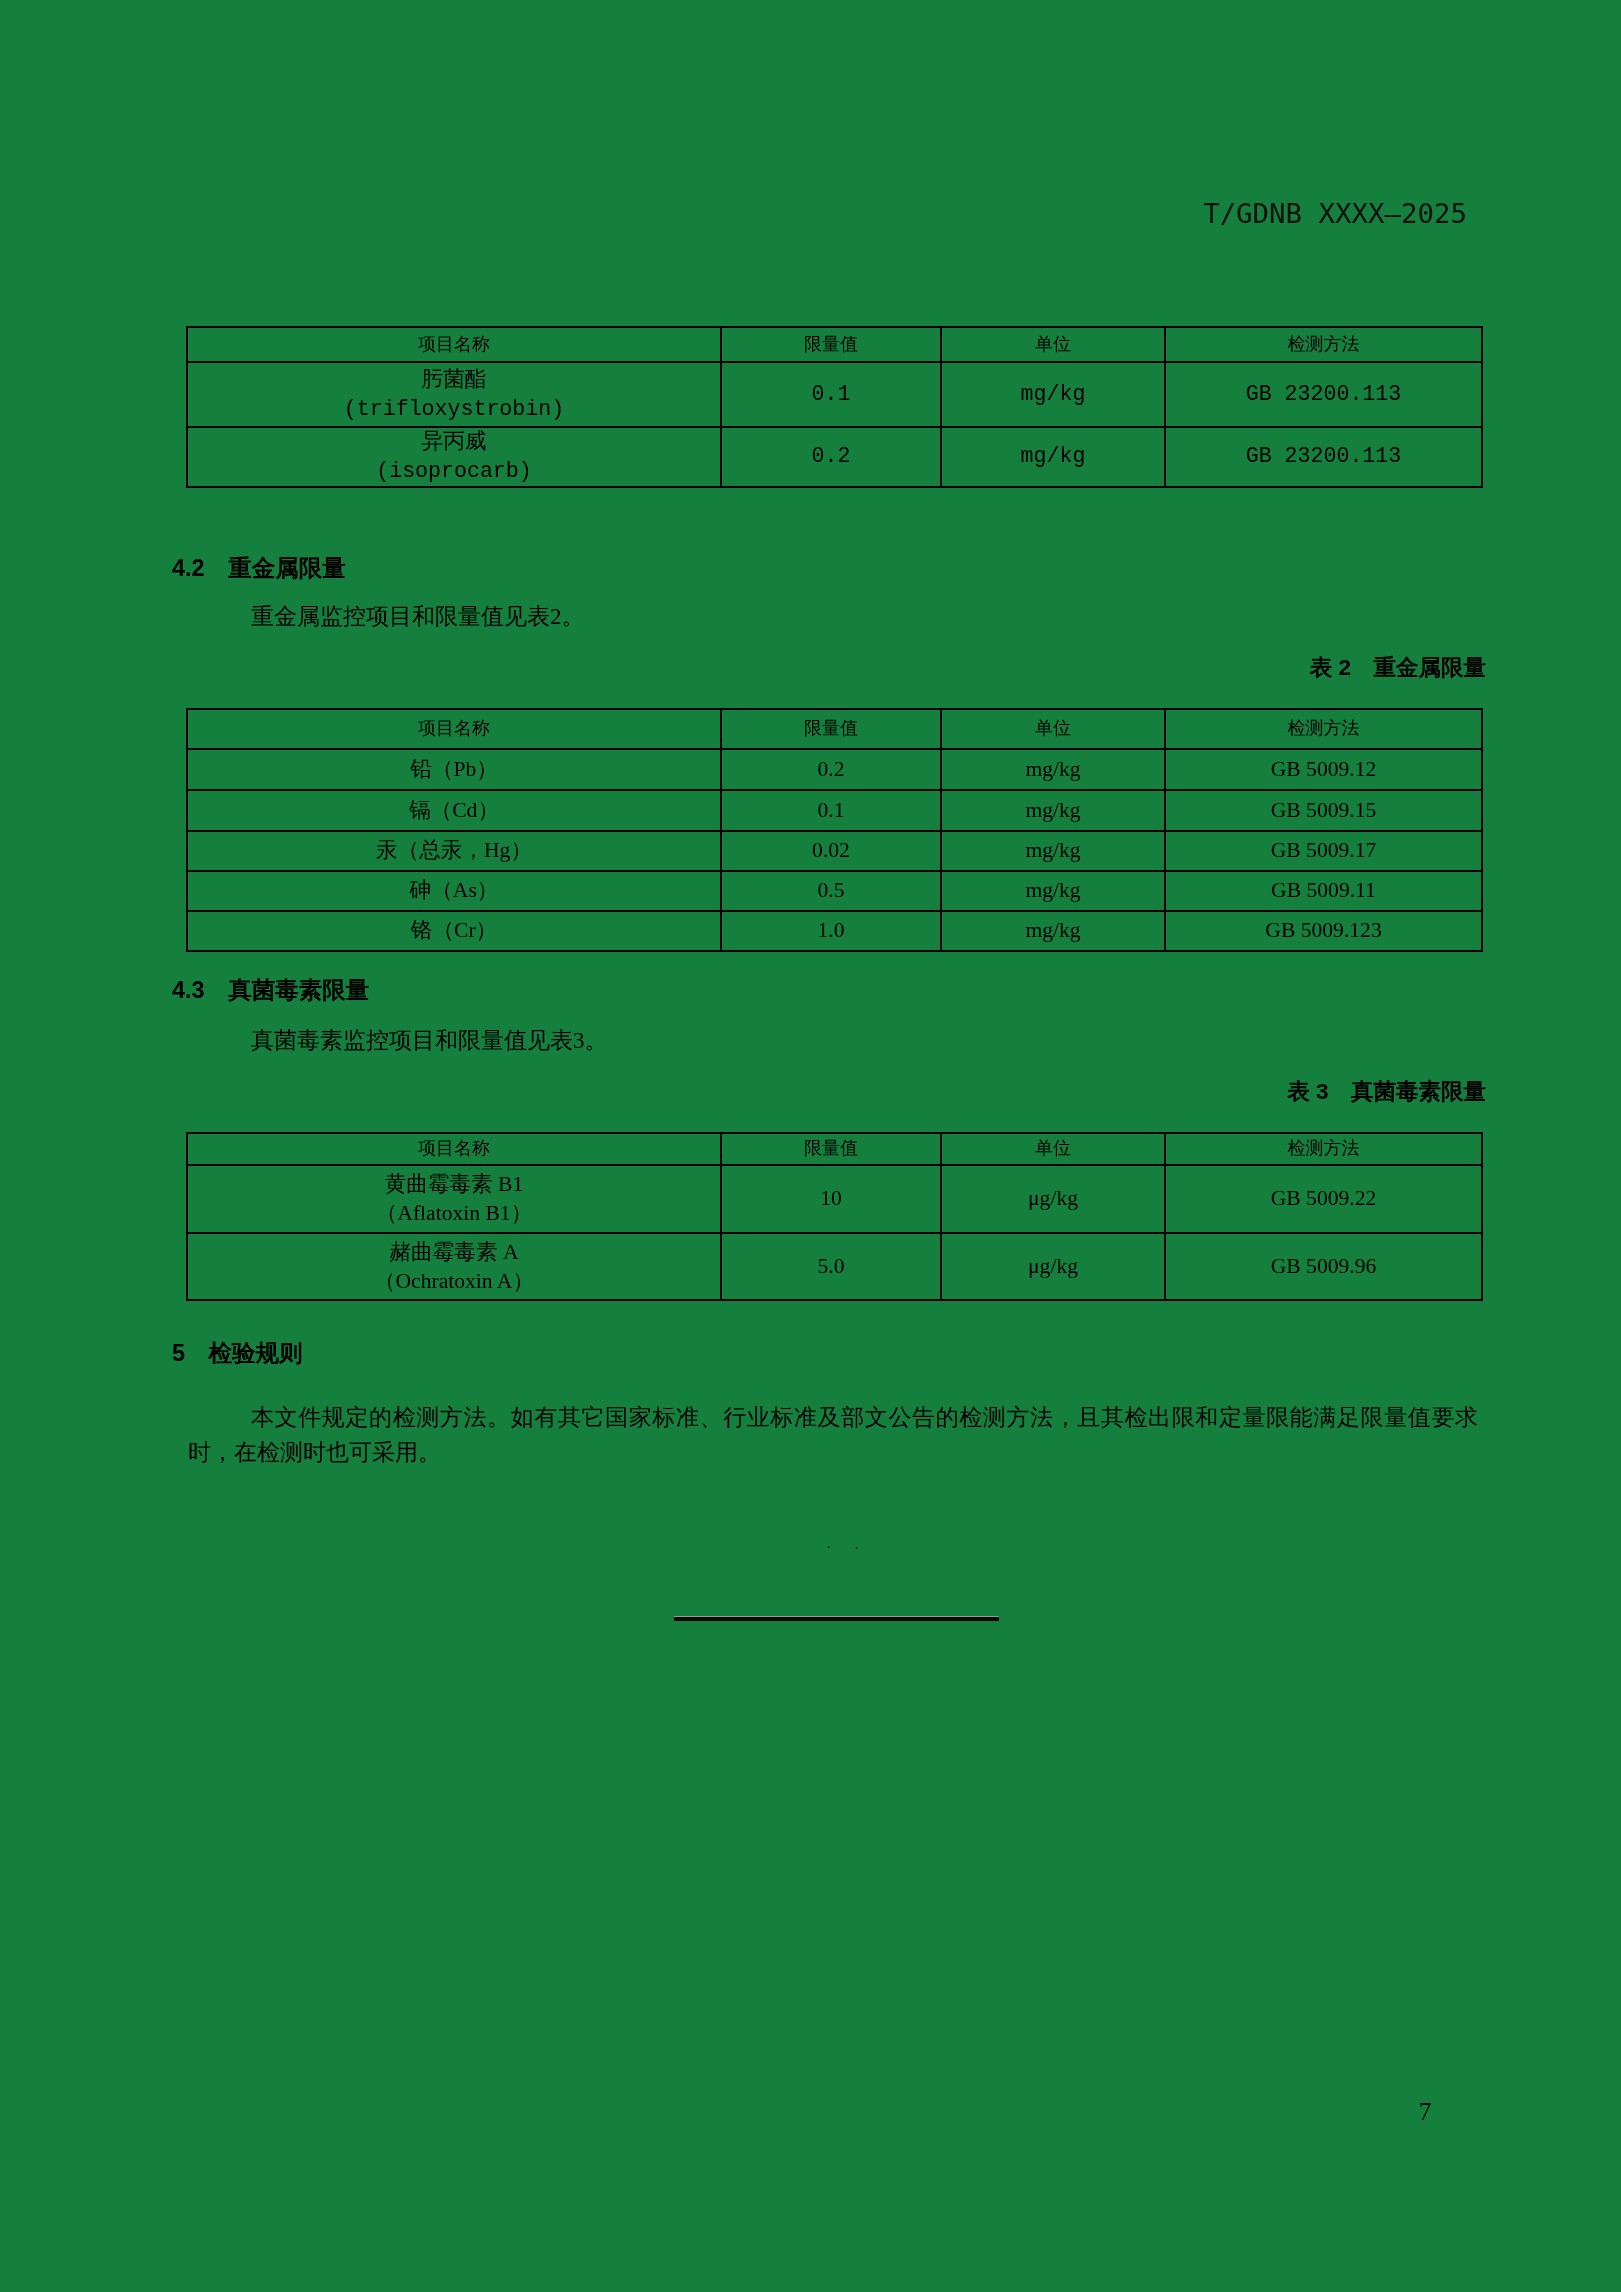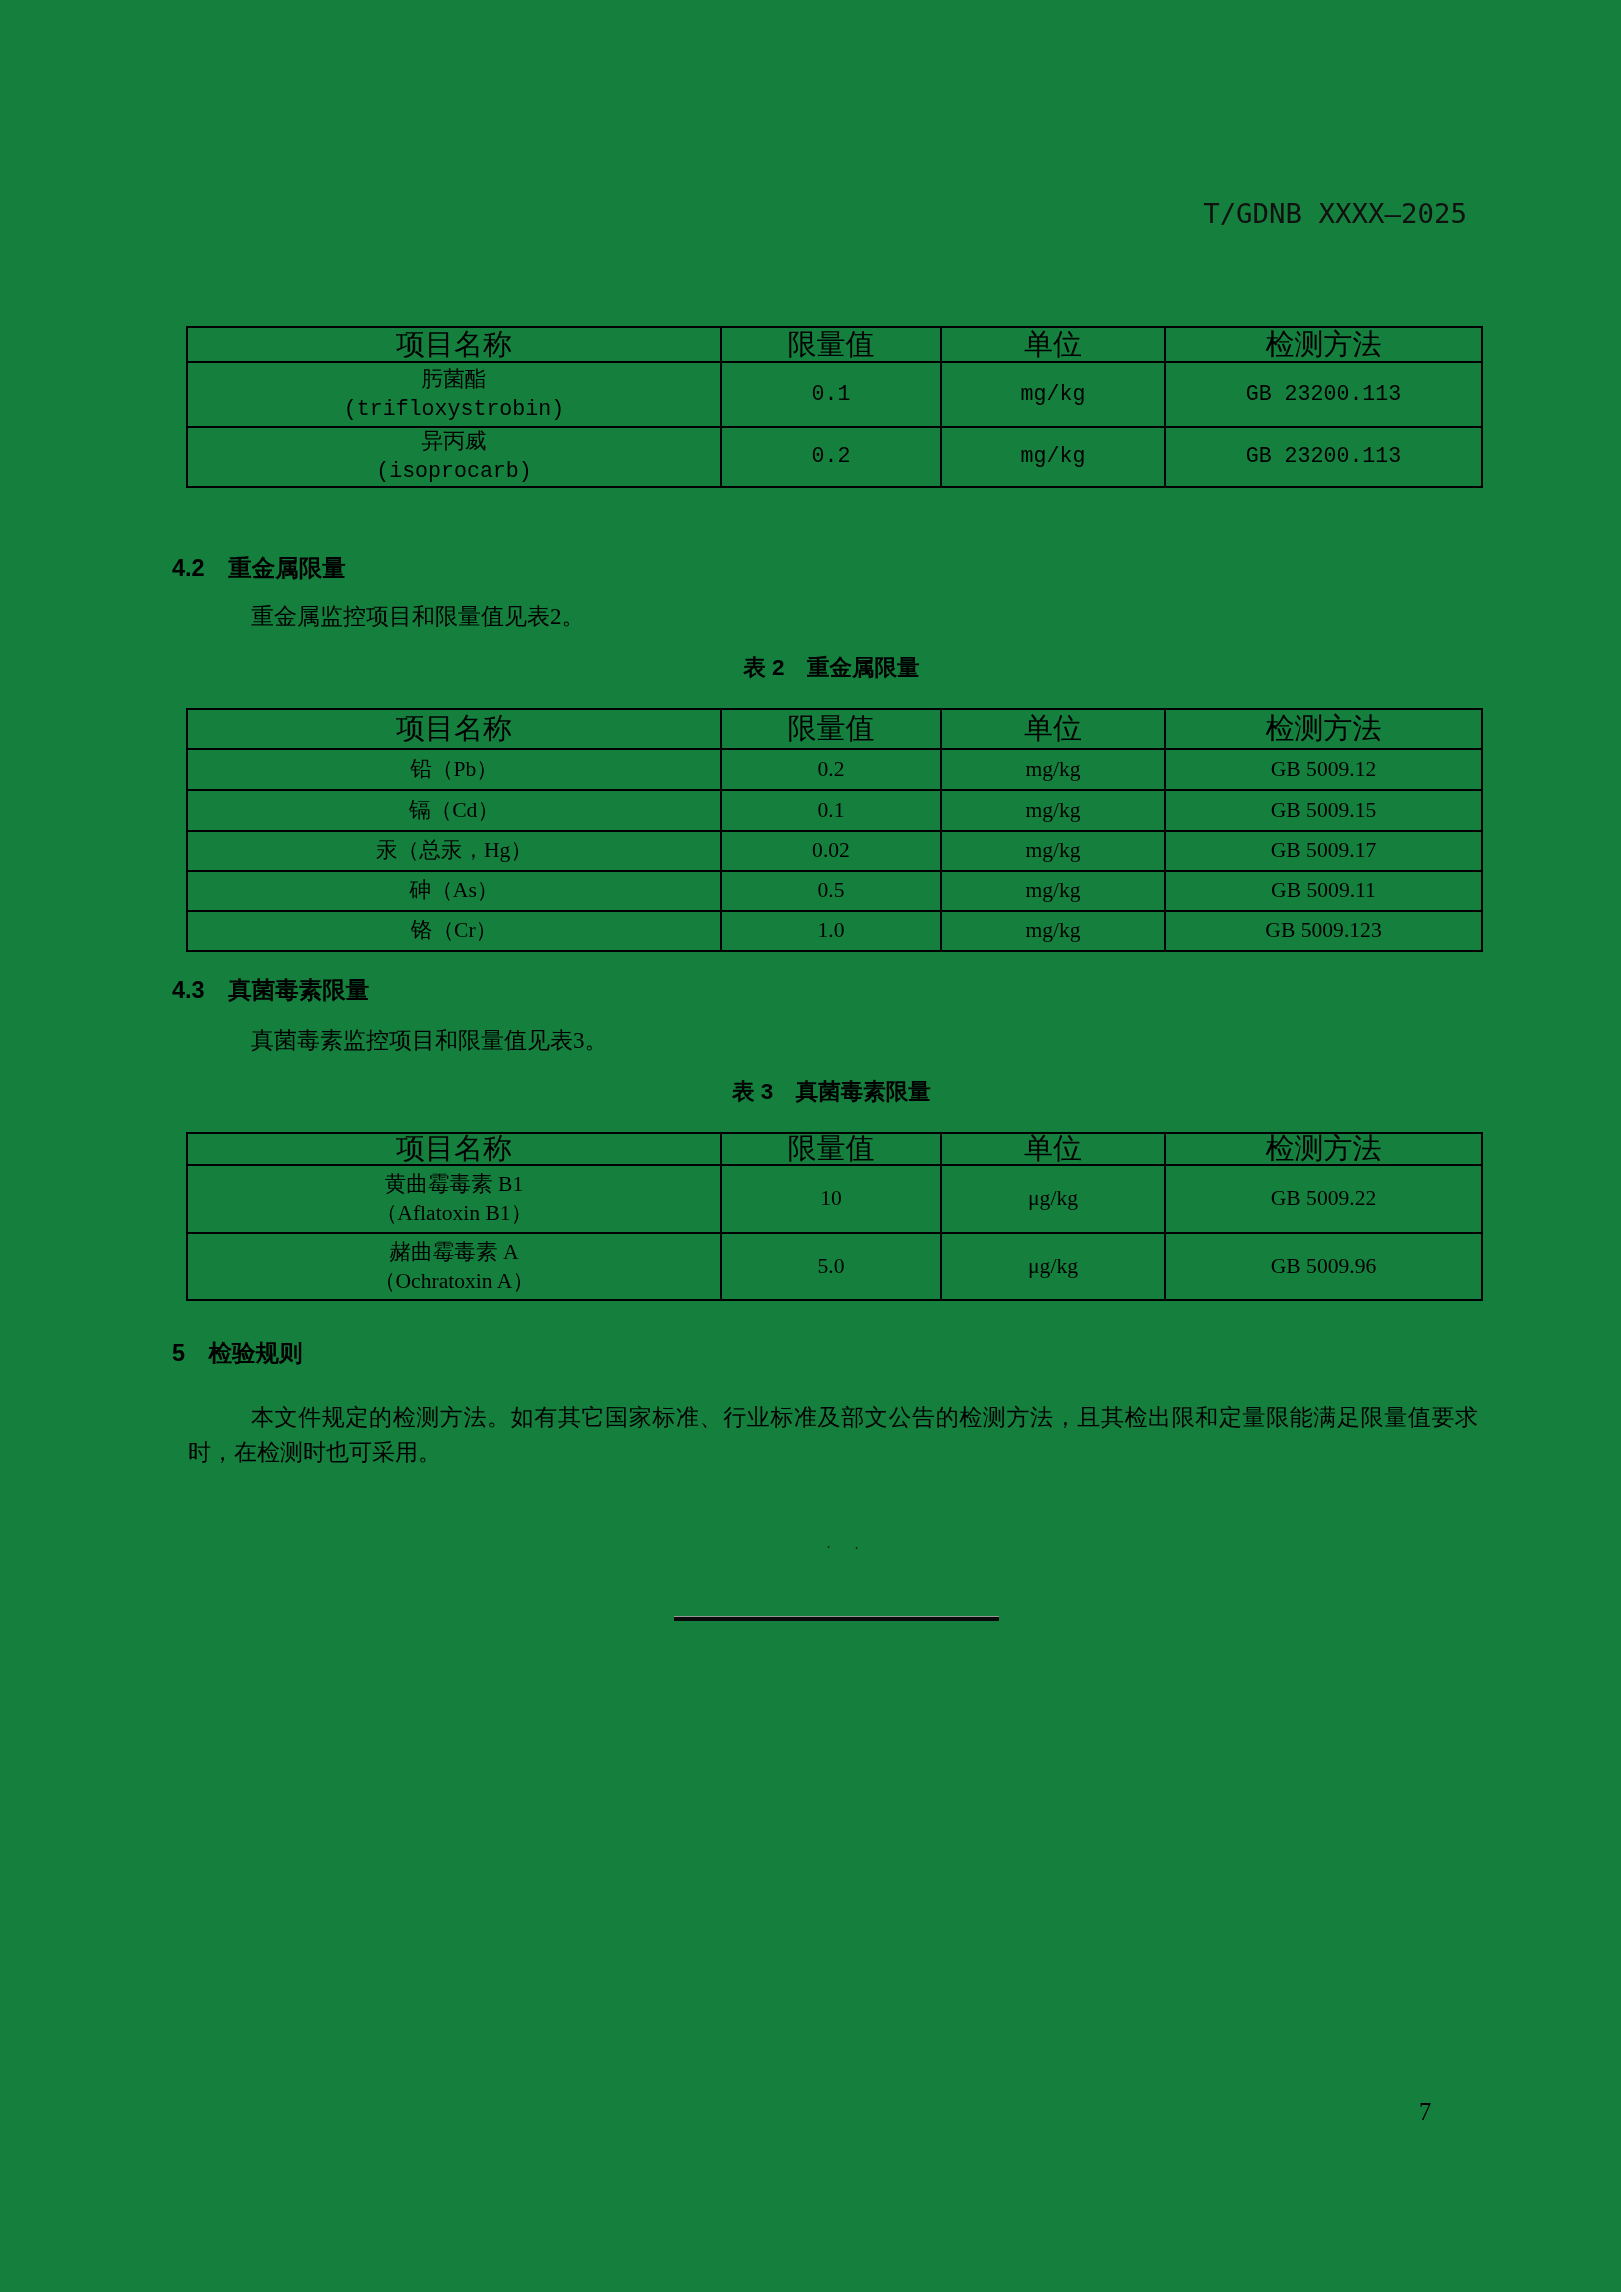--- a/index.html
+++ b/index.html
@@ -32,21 +32,21 @@
   table.tbl th, table.tbl td {
     border:2px solid #000;
     text-align:center;
     vertical-align:middle;
     padding:0;
     font-weight:normal;
     font-size:21.6px;
     line-height:27.4px;
     overflow:hidden;
   }
-  table.tbl th { font-size:29px; }
+  table.tbl th { font-size:18px; }
   .t1 { top:326px; }
   .t1 td { font-family:"Liberation Mono","DejaVu Sans Mono",monospace; font-size:20.6px; }
   .t2 { top:708px; }
   .t3 { top:1132px; }
   .cell-line { display:block; line-height:29px; }
   .sec-heading {
     position:absolute;
     left:172px;
     font-family:"Liberation Sans","DejaVu Sans",sans-serif;
     font-weight:bold;
@@ -58,23 +58,23 @@
     position:absolute;
     left:188px;
     width:1290px;
     font-size:23px;
     line-height:35px;
     text-indent:63px;
     text-align:justify;
   }
   .tbl-caption {
     position:absolute;
-    left:184px;
+    left:191px;
     width:1295px;
-    text-align:center;
+    text-align:right;
     font-family:"Liberation Sans","DejaVu Sans",sans-serif;
     font-weight:bold;
     font-size:22.5px;
   }
   .end-rule {
     position:absolute;
     left:674px; top:1616px;
     width:325px; height:3.9px;
     background:#0a0a0a;
     border-top:1px solid #999;

